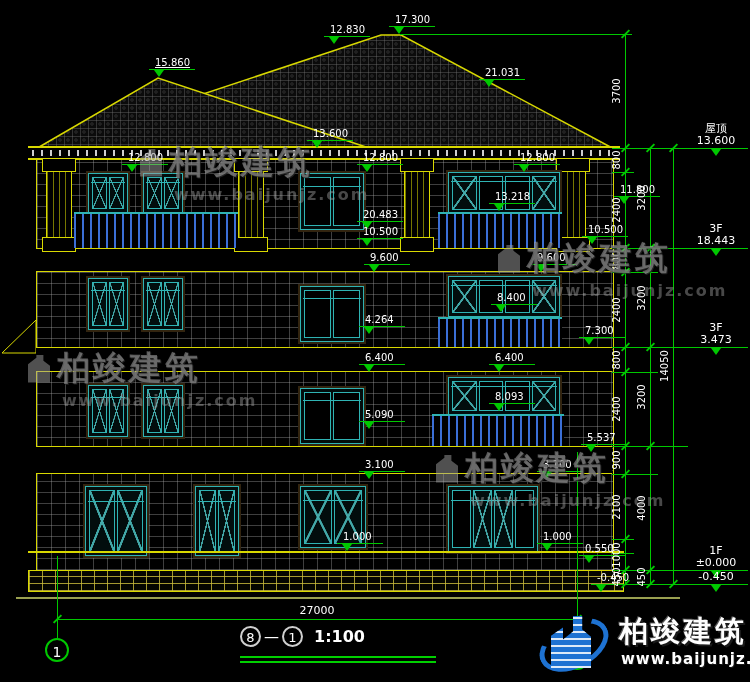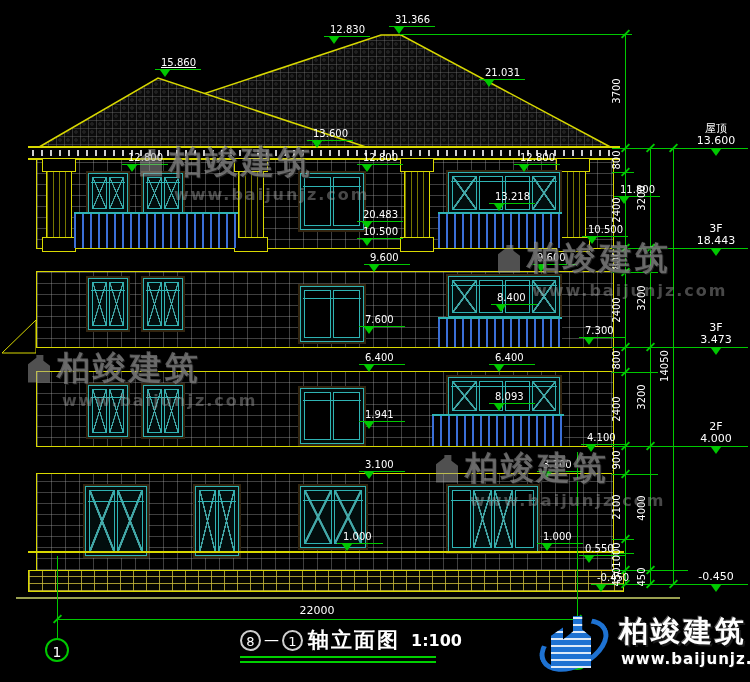--- a/index.html
+++ b/index.html
@@ -202,49 +202,48 @@
   <div class="ground" style="z-index:2"></div>
 
   <div class="vline" style="left:57px;top:556px;height:82px"></div>
   <div class="vline" style="left:577px;top:452px;height:194px"></div>
   <div class="bubble" style="left:45px;top:638px">1</div>
   <div class="bubble" style="left:565px;top:646px;z-index:1">8</div>
 
   <div class="dim16-line"></div>
   <div class="tick" style="left:52px;top:618px"></div>
   <div class="tick" style="left:572px;top:618px"></div>
-  <div class="dim16-text">22000</div>
+  <div class="dim16-text">27000</div>
 
   <div class="titleblock">
     <span class="tbub">8</span>
     <span class="tdash">—</span>
     <span class="tbub">1</span>
-    <span class="tname">轴立面图</span>
     <span class="tscale">1:100</span>
   </div>
   <div class="tline" style="left:240px;top:656px;width:196px;height:2px"></div>
   <div class="tline" style="left:240px;top:661px;width:196px;height:2px"></div>
 
   <div class="logo">
     <div class="swoosh"></div>
     <div class="lgb"></div>
     <div class="lname">柏竣建筑</div>
     <div class="lurl">www.baijunjz.com</div>
   </div>
 <div class="lvl" style="left: 389px; top: 15px;">
-      <span class="t">31.366</span>
+      <span class="t">17.300</span>
       <span class="bar"></span>
       <span class="tri"></span>
     </div>
     <div class="lvl" style="left: 324px; top: 25px;">
       <span class="t">12.830</span>
       <span class="bar"></span>
       <span class="tri"></span>
     </div>
-    <div class="lvl" style="left: 155px; top: 58px; text-decoration: underline;">
+    <div class="lvl" style="left: 149px; top: 58px; text-decoration: underline;">
       <span class="t">15.860</span>
       <span class="bar"></span>
       <span class="tri"></span>
     </div>
     <div class="lvl" style="left: 479px; top: 68px;">
       <span class="t">21.031</span>
       <span class="bar"></span>
       <span class="tri"></span>
     </div>
     <div class="lvl" style="left: 307px; top: 129px;">
@@ -301,21 +300,21 @@
       <span class="t">9.600</span>
       <span class="bar"></span>
       <span class="tri"></span>
     </div>
     <div class="lvl" style="left: 491px; top: 293px;">
       <span class="t">8.400</span>
       <span class="bar"></span>
       <span class="tri"></span>
     </div>
     <div class="lvl" style="left: 359px; top: 315px;">
-      <span class="t">7.600</span>
+      <span class="t">4.264</span>
       <span class="bar"></span>
       <span class="tri"></span>
     </div>
     <div class="lvl" style="left: 579px; top: 326px;">
       <span class="t">7.300</span>
       <span class="bar"></span>
       <span class="tri"></span>
     </div>
     <div class="lvl" style="left: 359px; top: 353px;">
       <span class="t">6.400</span>
@@ -326,26 +325,26 @@
       <span class="t">6.400</span>
       <span class="bar"></span>
       <span class="tri"></span>
     </div>
     <div class="lvl" style="left: 489px; top: 392px;">
       <span class="t">8.093</span>
       <span class="bar"></span>
       <span class="tri"></span>
     </div>
     <div class="lvl" style="left: 359px; top: 410px;">
-      <span class="t">1.941</span>
+      <span class="t">5.090</span>
       <span class="bar"></span>
       <span class="tri"></span>
     </div>
     <div class="lvl" style="left: 581px; top: 433px;">
-      <span class="t">4.100</span>
+      <span class="t">5.537</span>
       <span class="bar"></span>
       <span class="tri"></span>
     </div>
     <div class="lvl" style="left: 359px; top: 460px;">
       <span class="t">3.100</span>
       <span class="bar"></span>
       <span class="tri"></span>
     </div>
     <div class="lvl" style="left: 537px; top: 460px;">
       <span class="t">3.100</span>
@@ -383,23 +382,23 @@
       <div class="rval">18.443</div>
       <div class="rbar"></div>
       <div class="rtri"></div>
     </div>
     <div class="rlvl" style="left: 684px; top: 322px;">
       <div class="rlab">3F</div>
       <div class="rval">3.473</div>
       <div class="rbar"></div>
       <div class="rtri"></div>
     </div>
-    <div class="rlvl" style="left: 684px; top: 421px;">
-      <div class="rlab">2F</div>
-      <div class="rval">4.000</div>
+    <div class="rlvl" style="left: 684px; top: 545px;">
+      <div class="rlab">1F</div>
+      <div class="rval">±0.000</div>
       <div class="rbar"></div>
       <div class="rtri"></div>
     </div>
     <div class="rlvl" style="left: 684px; top: 571px;">
       <div class="rval">-0.450</div>
       <div class="rbar"></div>
       <div class="rtri"></div>
     </div>
     <div class="vline" style="left: 625px; top: 34px; height: 550px;"></div>
     <div class="tick" style="left: 620px; top: 33px;"></div>

